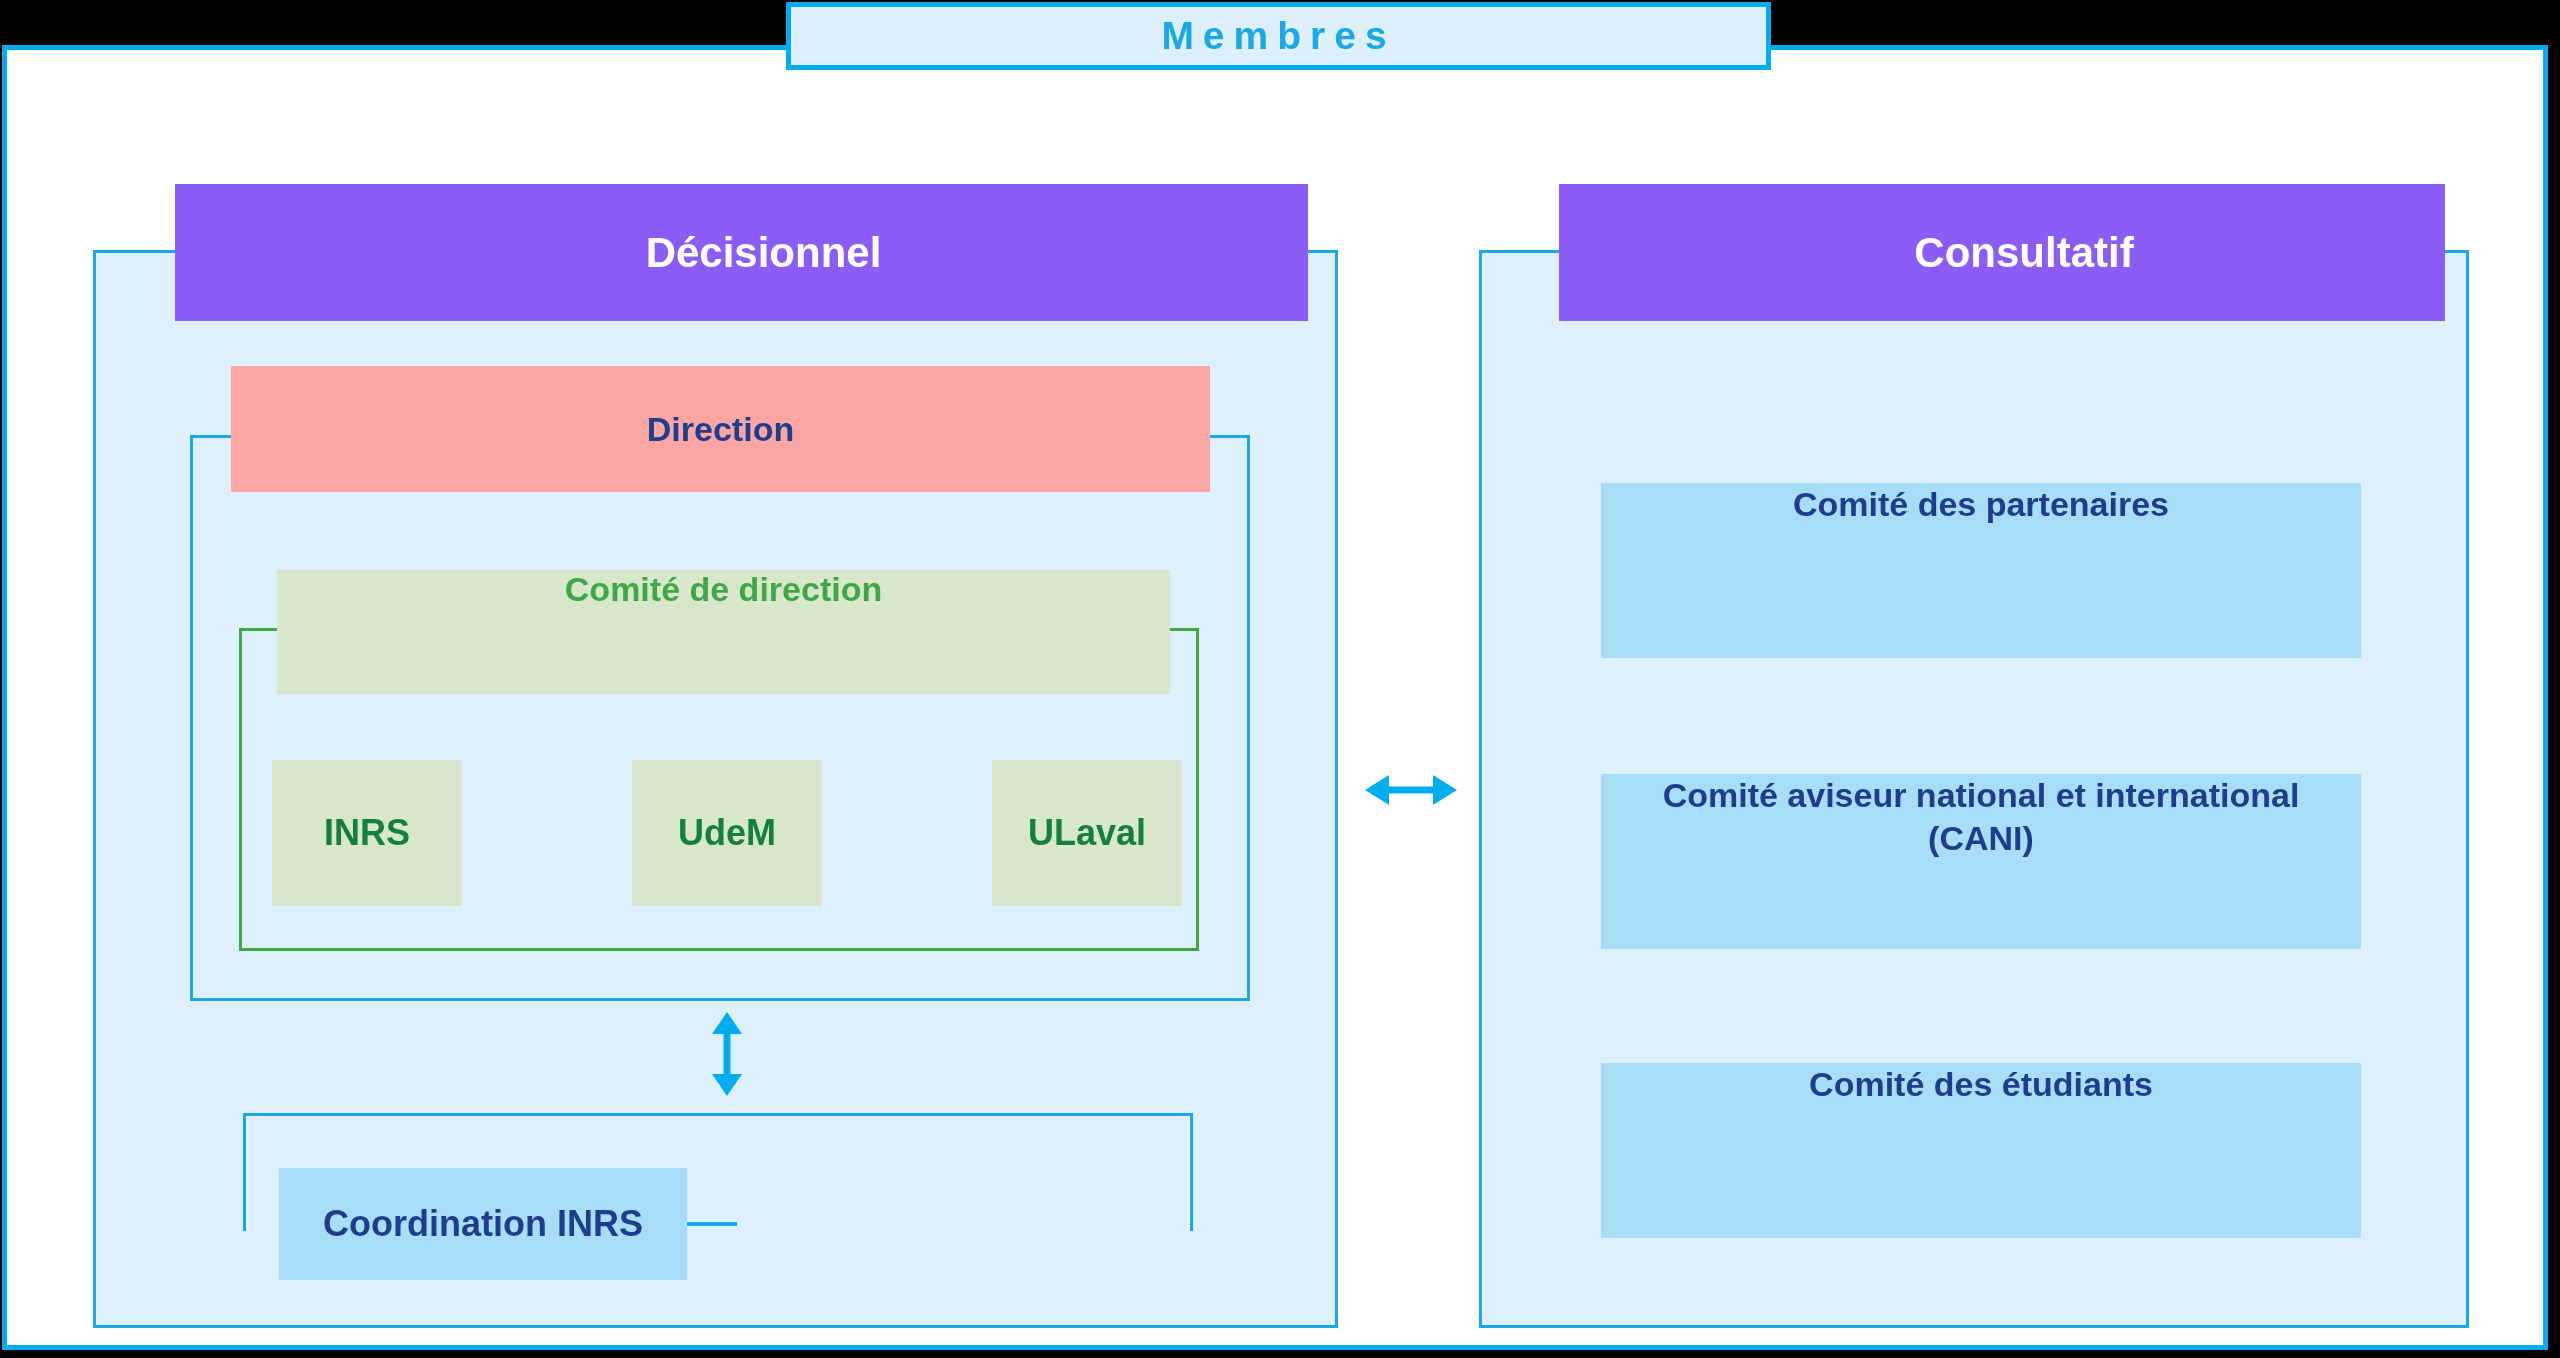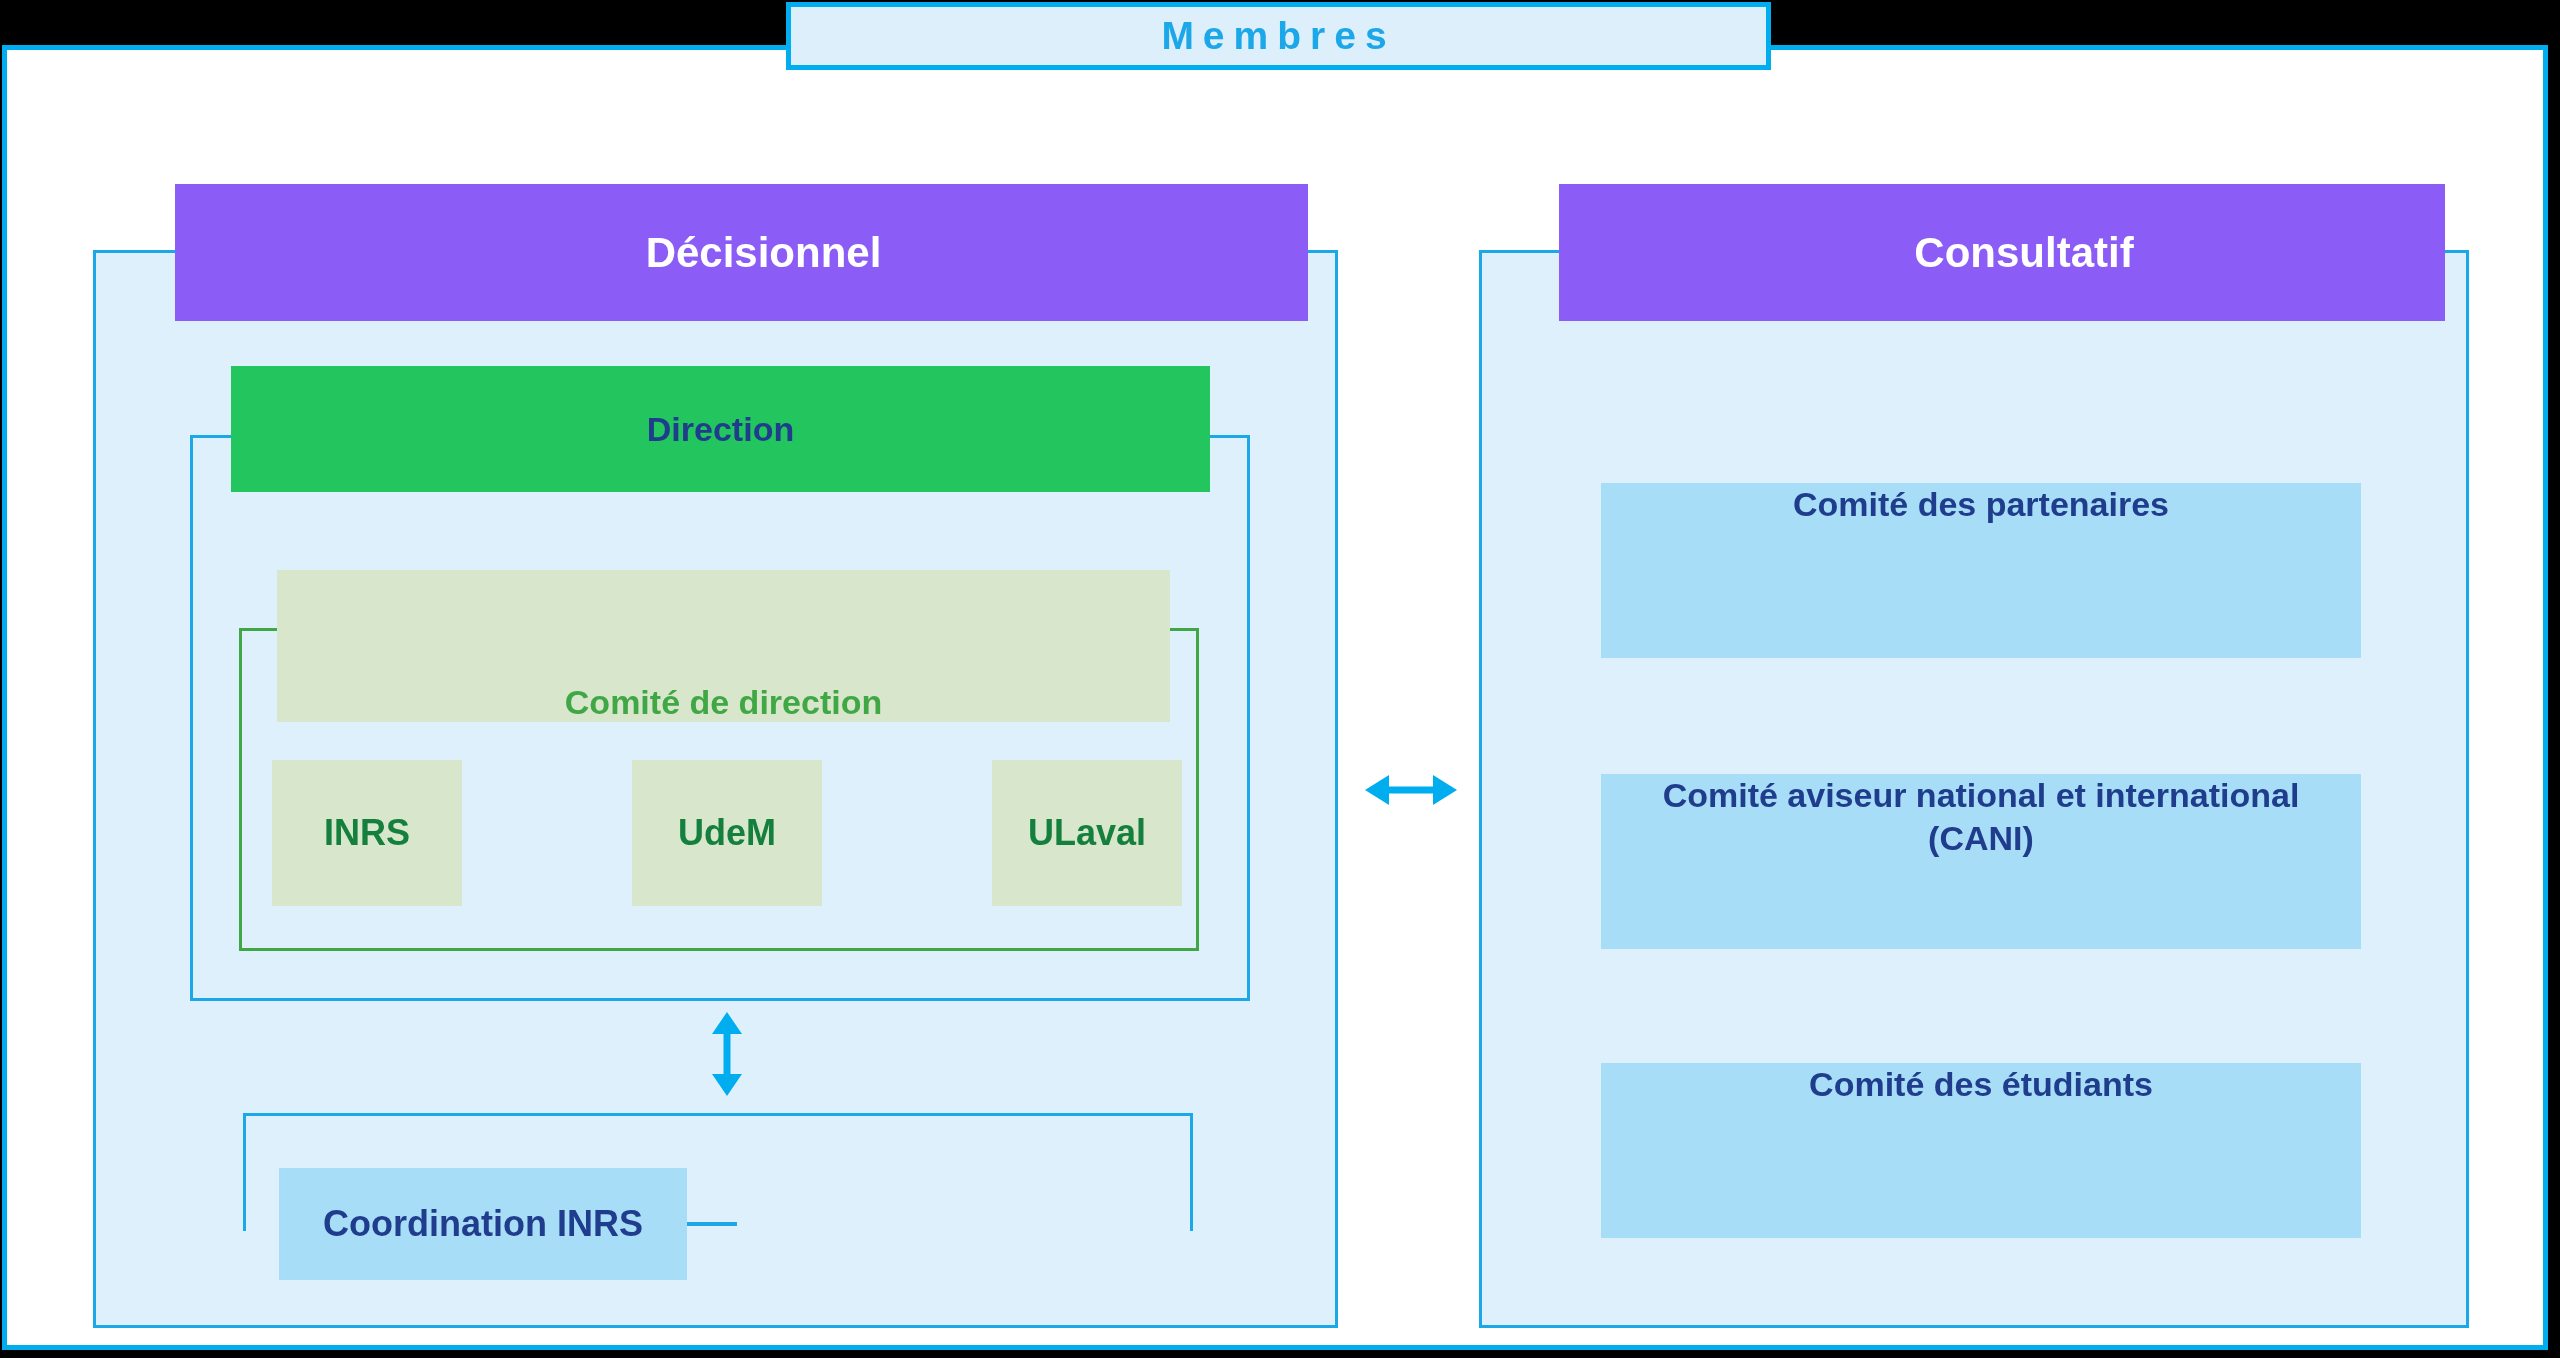--- a/index.html
+++ b/index.html
@@ -141,42 +141,42 @@
     z-index: 6;
   }
 
   
   .box-direction {
     position: absolute;
     left: 224px;
     top: 316px;
     width: 979px;
     height: 126px;
-    background: #22c55e;
+    background: #fca5a5;
     display: flex;
     align-items: center;
     justify-content: center;
     z-index: 12;
   }
   .box-direction .box-label {
     color: #1F3D8C;
     font-size: 34px;
     font-weight: bold;
   }
 
   
   .box-comite {
     position: absolute;
     left: 270px;
     top: 520px;
     width: 893px;
-    height: 152px;
+    height: 124px;
     background: #D8E6CC;
     display: flex;
-    align-items: flex-end;
+    align-items: flex-start;
     justify-content: center;
     z-index: 12;
   }
   .box-comite .box-label {
     color: #3FA845;
     font-size: 34px;
     font-weight: bold;
   }
 
   

